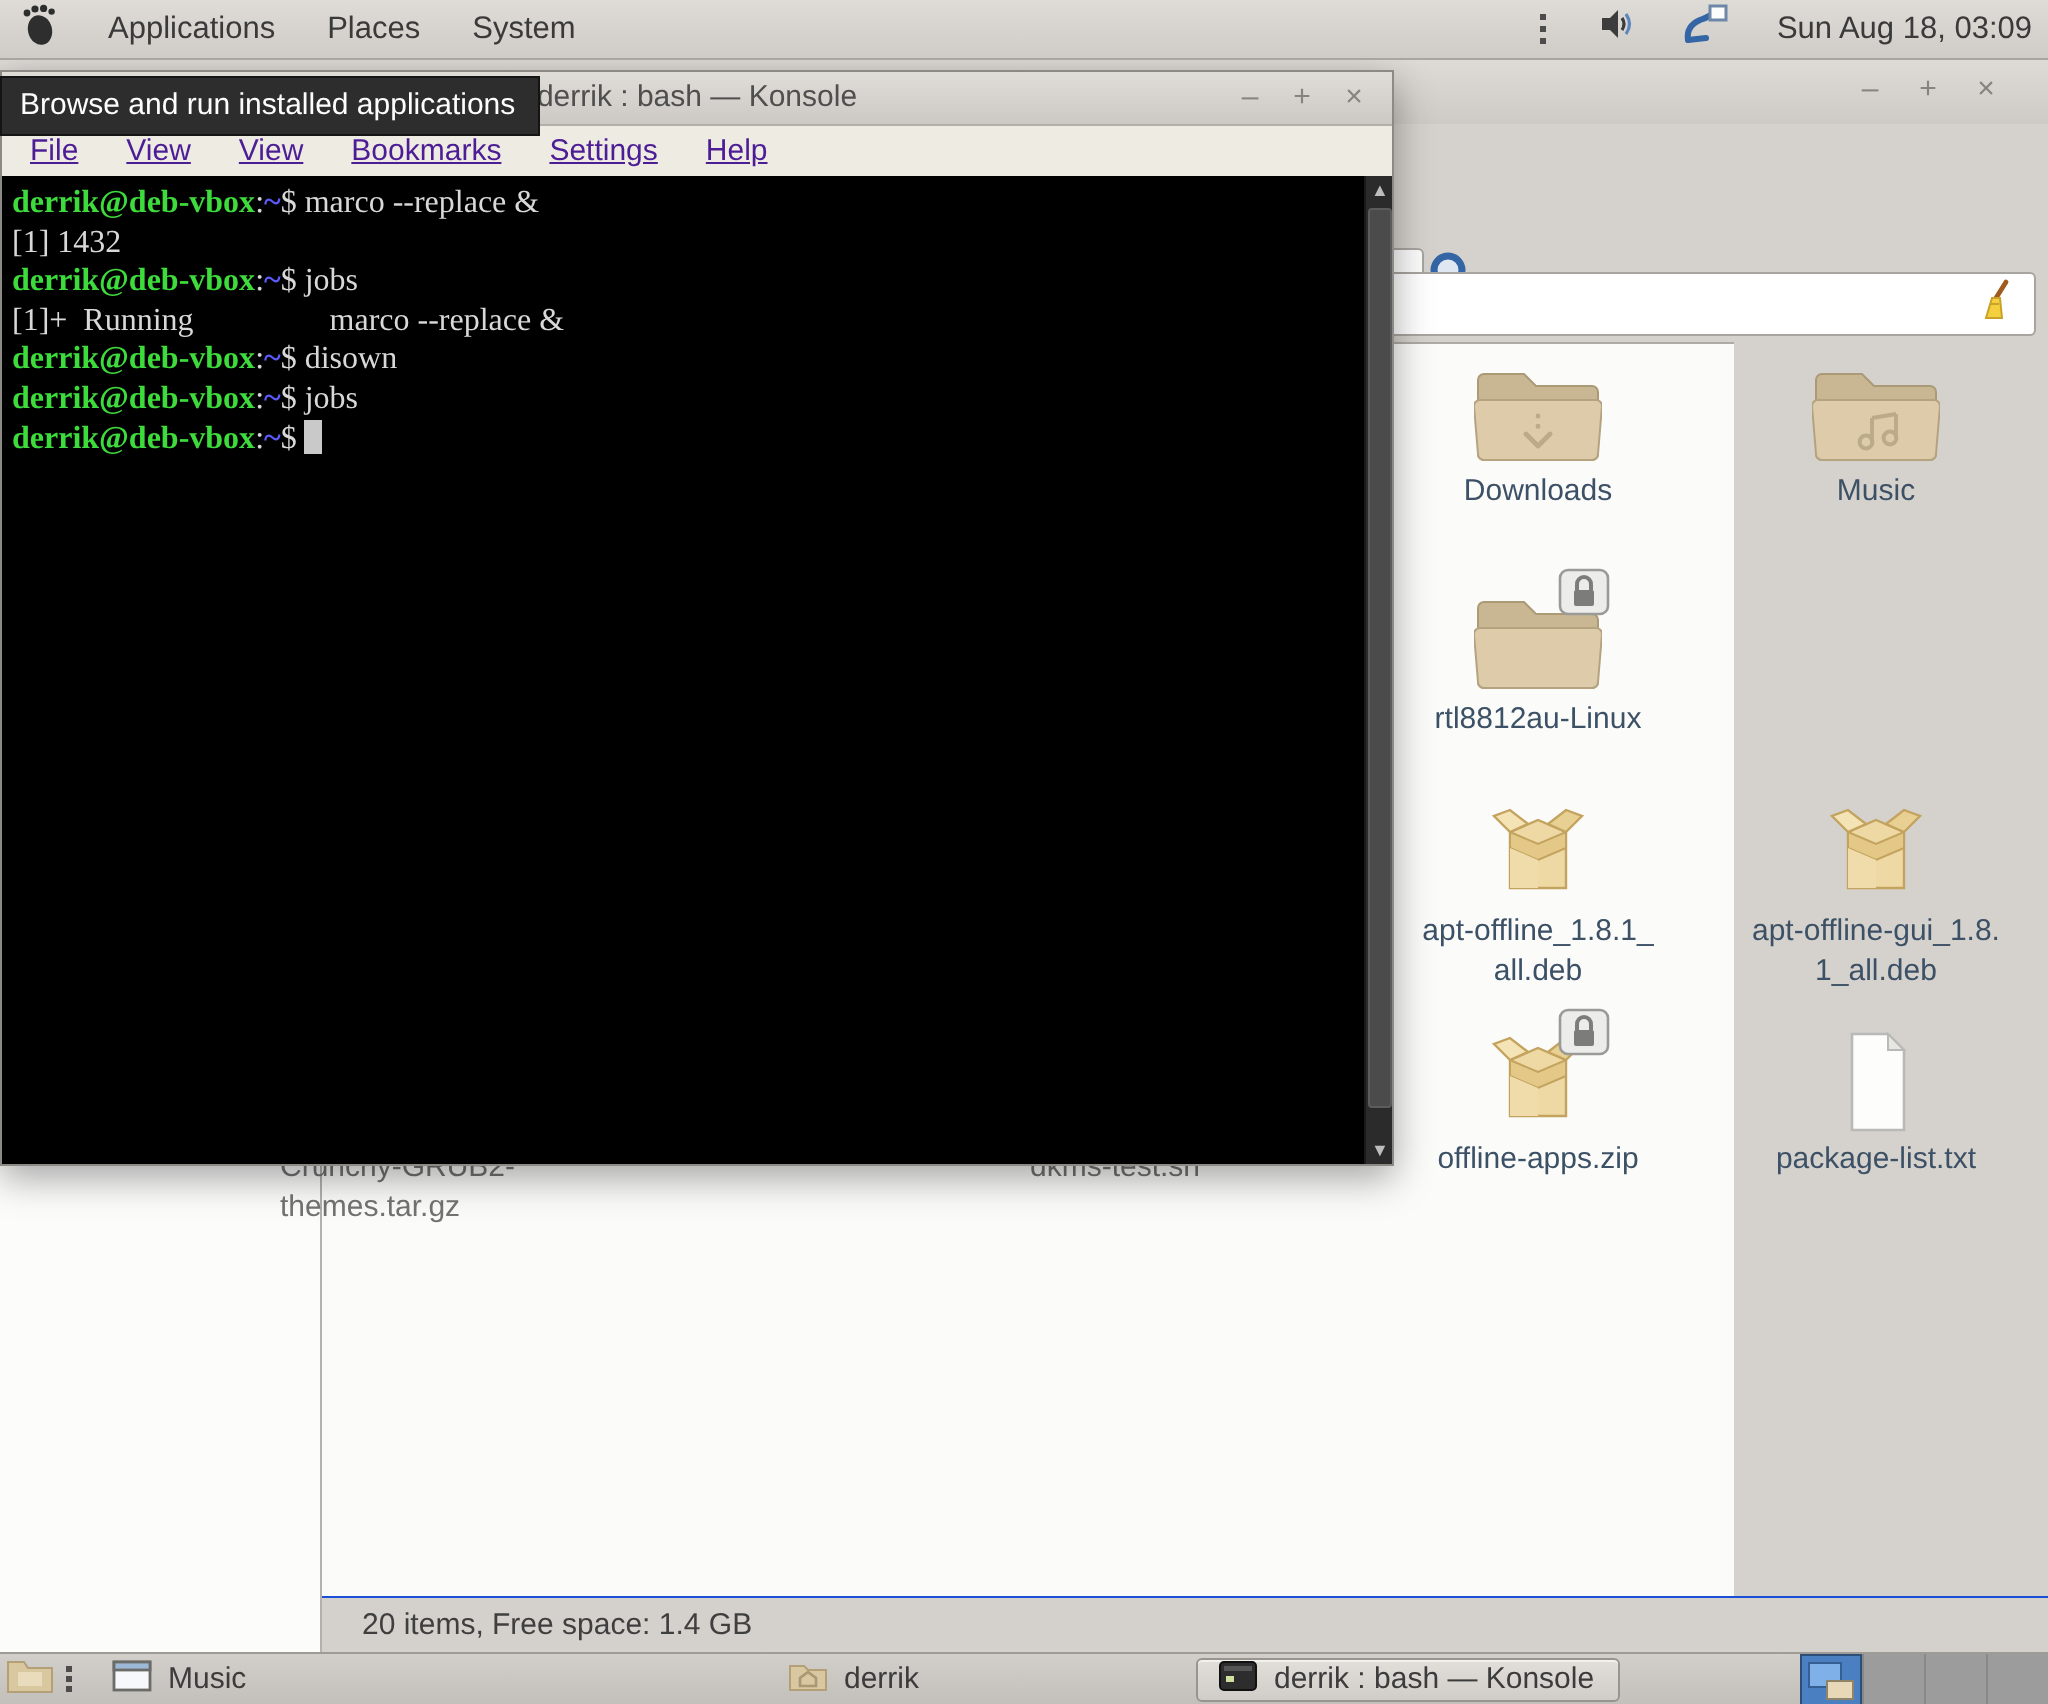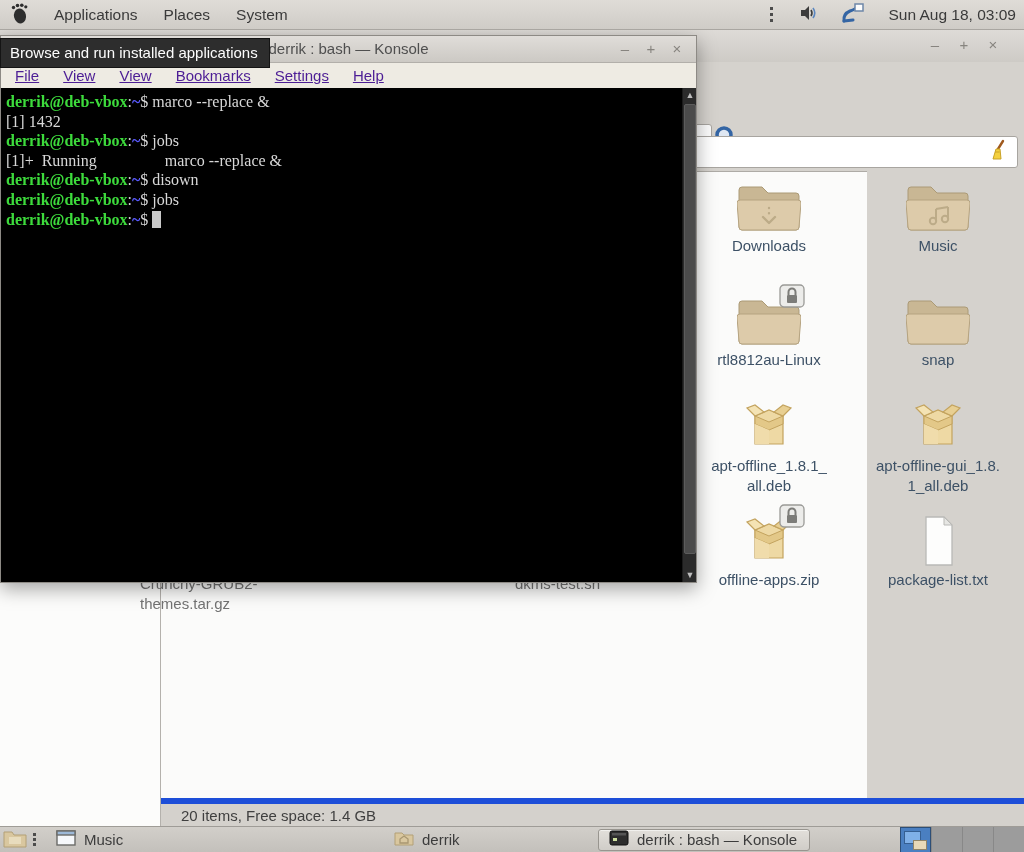--- a/index.html
+++ b/index.html
@@ -32,21 +32,21 @@
   .fm-toolbar { position:absolute; left:0; top:32px; width:100%; height:72px; }
   .combo-sliver { position:absolute; left:660px; top:62px; width:52px; height:32px;
     background:#fcfcfc; border:1px solid #a8a5a0; border-radius:3px; }
   .search-btn { position:absolute; left:713px; top:62px; width:26px; height:30px; }
   .fm-locationbar { position:absolute; left:64px; top:106px; width:954px; height:32px;
     background:#ffffff; border:1px solid #a8a5a0; border-radius:3px; display:flex; align-items:center; }
   .loc-broom { margin-left:auto; margin-right:8px; }
   .fm-content { position:absolute; left:0; top:141px; width:867px; height:627px; background:#fbfbfa; border-top:1px solid #aeaba6; }
   .fm-sidebar { position:absolute; left:0; top:141px; width:161px; height:655px; background:#fcfcfb; border-right:1px solid #b4b1ac; }
   .fm-statusbar { position:absolute; left:161px; top:768px; width:863px; height:28px;
-    background:#d4d1cc; border-top:6px solid #1d4ed8; display:flex; align-items:center; }
+    background:#d4d1cc; border-top:1px solid #1d4ed8; display:flex; align-items:center; }
   .fm-status-text { font-size:15px; color:#3f3f3f; padding-left:20px; }
 
   .file-item { position:absolute; width:160px; text-align:center; cursor:default; }
   .file-icon { position:relative; width:64px; height:54px; margin:0 auto; }
   .file-label { margin-top:2px; font-size:15px; line-height:20px; color:#3d5166; }
   .emblem { position:absolute; right:-4px; top:-10px; }
   .partial-label { position:absolute; width:170px; text-align:left; font-size:15px; line-height:20px; color:#737373; z-index:2; }
 
   
   .konsole { position:absolute; left:0; top:35px; width:697px; height:548px; z-index:30;
@@ -157,30 +157,20 @@
 
   </svg><span class="emblem"><svg width="26" height="24" viewBox="0 0 26 24">
   <rect x="1" y="1" width="24" height="22" rx="4" fill="#ececea" stroke="#9a9a97" stroke-width="1.3"></rect>
   <rect x="8" y="11" width="10" height="8" rx="1" fill="#7c7c79"></rect>
   <path d="M9.5,11 v-3 a3.5,3.5 0 0 1 7,0 v3" fill="none" stroke="#7c7c79" stroke-width="2"></path>
 </svg></span></div>
           <div class="file-label">
             <div>rtl8812au-Linux</div>
           </div>
         </div>
-        <div class="file-item" style="left: 858px; top: 122px;">
-          <div class="file-icon"><svg width="64" height="54" viewBox="0 0 64 54">
-    <path d="M5,7 h20 l6,6 h28 a3,3 0 0 1 3,3 v31 a3,3 0 0 1 -3,3 h-54 a3,3 0 0 1 -3,-3 v-37 a3,3 0 0 1 3,-3 z" fill="#c9b794" stroke="#ab9a76" stroke-width="1"></path>
-    <path d="M3,20 h58 a3,3 0 0 1 3,3 l-2,24 a3,3 0 0 1 -3,3 h-54 a3,3 0 0 1 -3,-3 l-2,-24 a3,3 0 0 1 3,-3 z" fill="#ddcbaa" stroke="#b5a380" stroke-width="1"></path>
-
-  </svg></div>
-          <div class="file-label">
-            <div>snap</div>
-          </div>
-        </div>
         <div class="file-item" style="left: 689px; top: 228px;">
           <div class="file-icon"><svg width="64" height="54" viewBox="0 0 64 54">
     <path d="M18,16 L32,10 L46,16 L46,44 L18,44 Z" fill="#eed9a4" stroke="#c3a35e" stroke-width="1.2"></path>
     <path d="M18,16 L32,22 L46,16 L46,24 L32,30 L18,24 Z" fill="#e3c888" stroke="#c3a35e" stroke-width="1"></path>
     <path d="M18,16 L10,8 L18,5 L27,12 Z" fill="#f4e3b4" stroke="#c3a35e" stroke-width="1.2"></path>
     <path d="M46,16 L54,8 L46,5 L37,12 Z" fill="#e8cf92" stroke="#c3a35e" stroke-width="1.2"></path>
     <path d="M18,24 L32,30 L32,44 L18,44 Z" fill="#f0dcab" stroke="none"></path>
   </svg></div>
           <div class="file-label">
             <div>apt-offline_1.8.1_</div>

